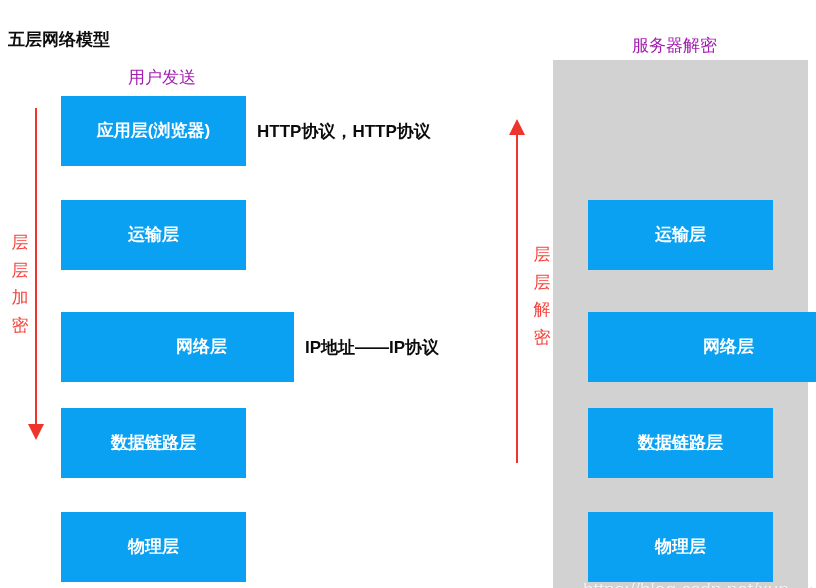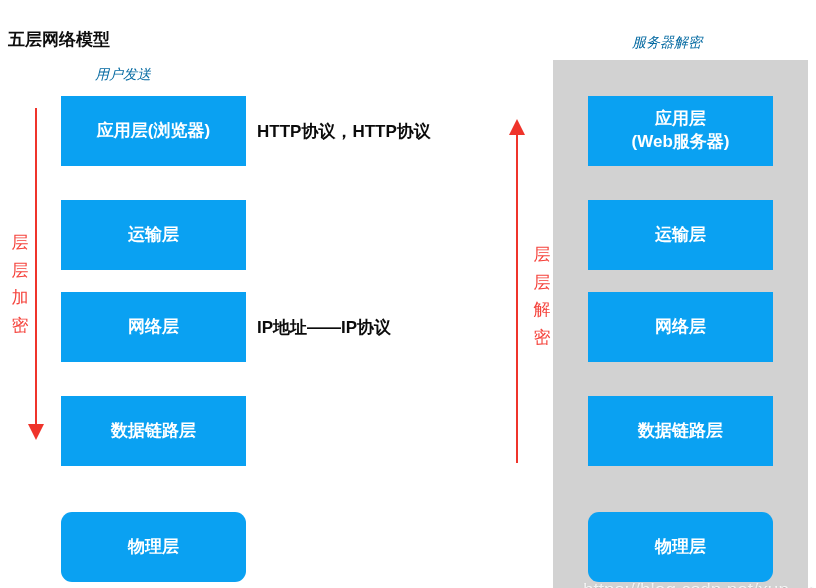--- a/index.html
+++ b/index.html
@@ -18,26 +18,25 @@
     left: 8px;
     top: 8px;
     margin: 0;
     font-size: 17px;
     font-weight: bold;
     color: #0d0d0d;
   }
 
   .flow-label {
     position: absolute;
-    font-size: 14px;
-    color: #0369a1;
+    font-size: 17px;
+    color: #a21caf;
     white-space: nowrap;
-    font-style: italic;
   }
-  .flow-label.sender { left: 95px; top: 46px; }
+  .flow-label.sender { left: 128px; top: 46px; }
   .flow-label.server { left: 632px; top: 14px; }
 
   .gray-panel {
     position: absolute;
     left: 553px;
     top: 40px;
     width: 255px;
     height: 548px;
     background: #d2d2d2;
   }
@@ -54,23 +53,23 @@
     align-items: center;
     justify-content: center;
     text-align: center;
     white-space: pre-line;
     line-height: 1.35;
   }
   .col-left  { left: 61px; }
   .col-right { left: 588px; }
   .r0 { top: 76px; }
   .r1 { top: 180px; align-items: center; }
-  .r2 { top: 272px; }
-  .r3 { top: 376px; }
-  .r4 { top: 492px; border-radius: 11px; }
+  .r2 { top: 292px; padding-left: 48px; }
+  .r3 { top: 388px; text-decoration: underline; }
+  .r4 { top: 492px; }
 
   .annotation {
     position: absolute;
     left: 257px;
     width: 265px;
     height: 70px;
     display: flex;
     align-items: center;
     font-size: 17px;
     font-weight: bold;
@@ -150,24 +149,20 @@
   <div class="layer-box col-left r3">
     <span>数据链路层</span>
   </div>
   <div class="layer-box col-left r4">
     <span>物理层</span>
   </div>
 
   <div class="annotation r0">HTTP协议，HTTP协议</div>
   <div class="annotation r2">IP地址——IP协议</div>
 
-  <div class="layer-box col-right r0">
-    <span>应用层
-(Web服务器)</span>
-  </div>
   <div class="layer-box col-right r1">
     <span>运输层</span>
   </div>
   <div class="layer-box col-right r2">
     <span>网络层</span>
   </div>
   <div class="layer-box col-right r3">
     <span>数据链路层</span>
   </div>
   <div class="layer-box col-right r4">

